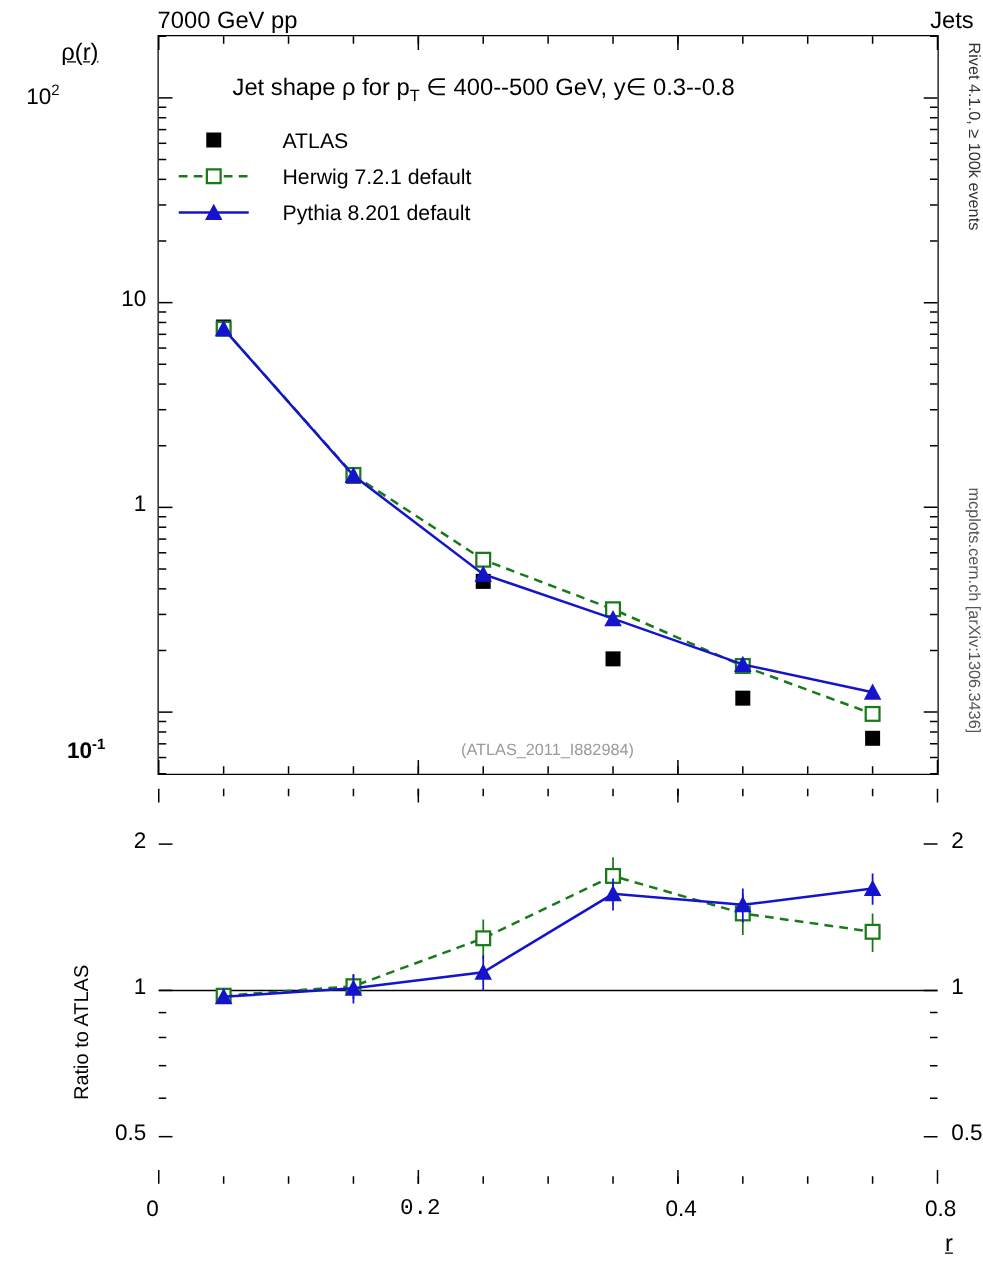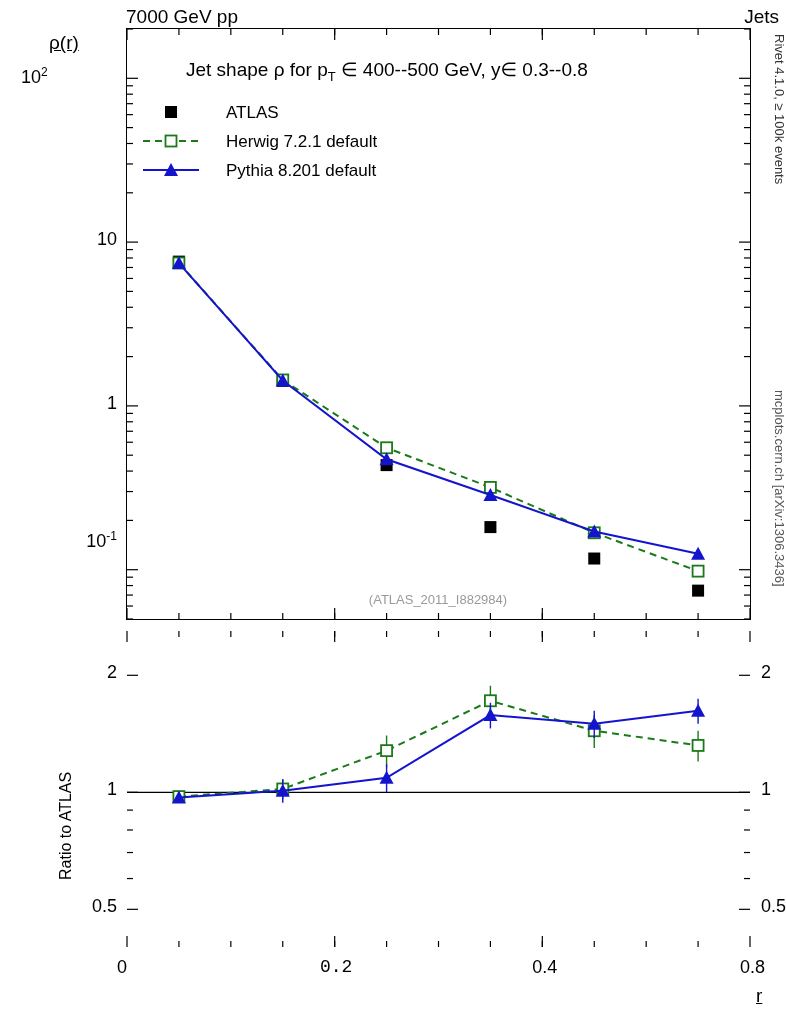--- a/index.html
+++ b/index.html
@@ -272,21 +272,21 @@
       </g>
 
     <text id="watermark-text" class="watermark" x="417" y="604" text-anchor="middle">(ATLAS_2011_I882984)</text>
   </svg>
 
   <div class="txt title" id="plot-title" style="left:165px;top:58px;text-align:center;">
     <span>Jet shape </span><span>ρ</span><span> for p</span><span style="font-size:13px;vertical-align:sub;">T</span><span> ∈ 400--500 GeV, y∈ 0.3--0.8</span>
   </div>
 
   <div id="main-ylabels">
-      <div class="txt ticklab" style="top: 529px; left: 0px; width: 96px; text-align: right;">10<sup style="font-size:12px">-1</sup></div>
+      <div class="txt ticklab" style="top: 588px; left: 0px; width: 96px; text-align: center; font-weight: bold;">10<sup style="font-size:12px">-1</sup></div>
       <div class="txt ticklab" style="top: 392.898px; left: 0px; width: 96px; text-align: right;">1</div>
       <div class="txt ticklab" style="top: 229.102px; left: 0px; width: 96px; text-align: right;">10</div>
       <div class="txt ticklab" style="top: 65.3073px; left: 0px; width: 96px; text-align: left;">10<sup style="font-size:12px">2</sup></div>
     </div>
 
   <div class="vtxt" style="left:36px;top:880px;transform:rotate(-90deg);font-size:16px;">Ratio to ATLAS</div>
 
   <div id="ratio-ylabels">
       <div class="txt ticklab" style="top: 896.329px; left: 0px; width: 96px; text-align: right;">0.5</div>
       <div class="txt ticklab" style="top: 896.329px; left: 740px; text-align: left;">0.5</div>

